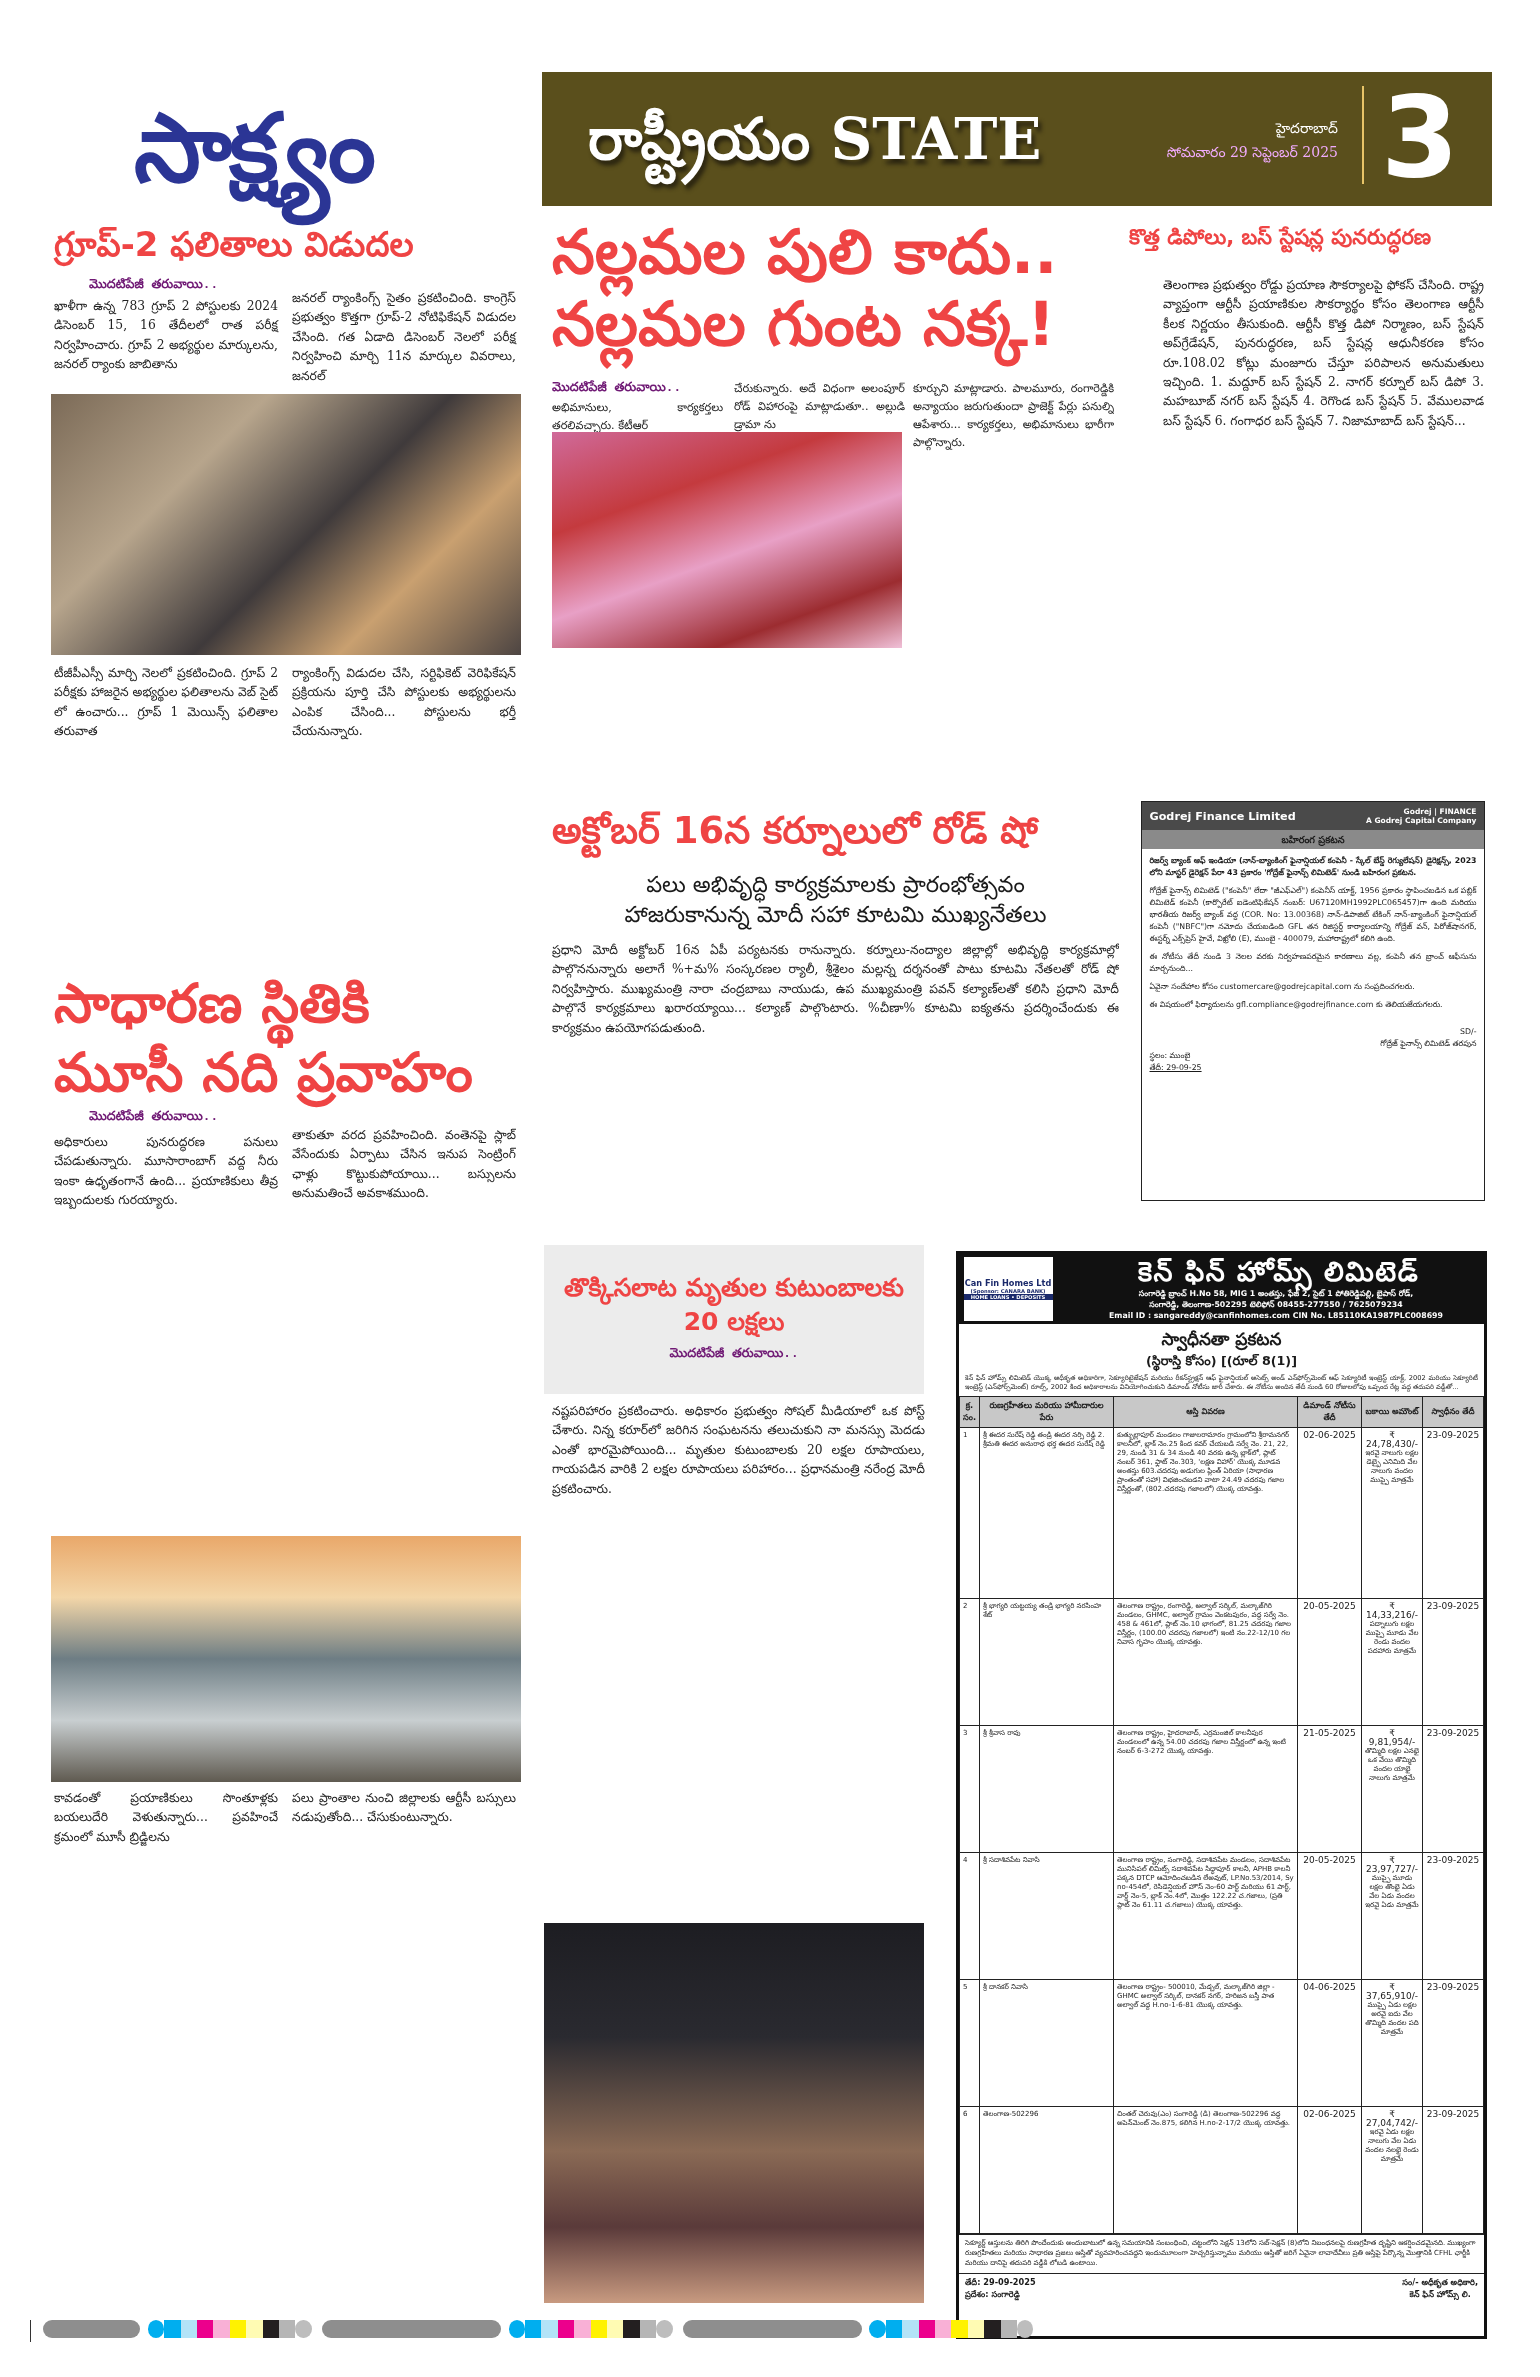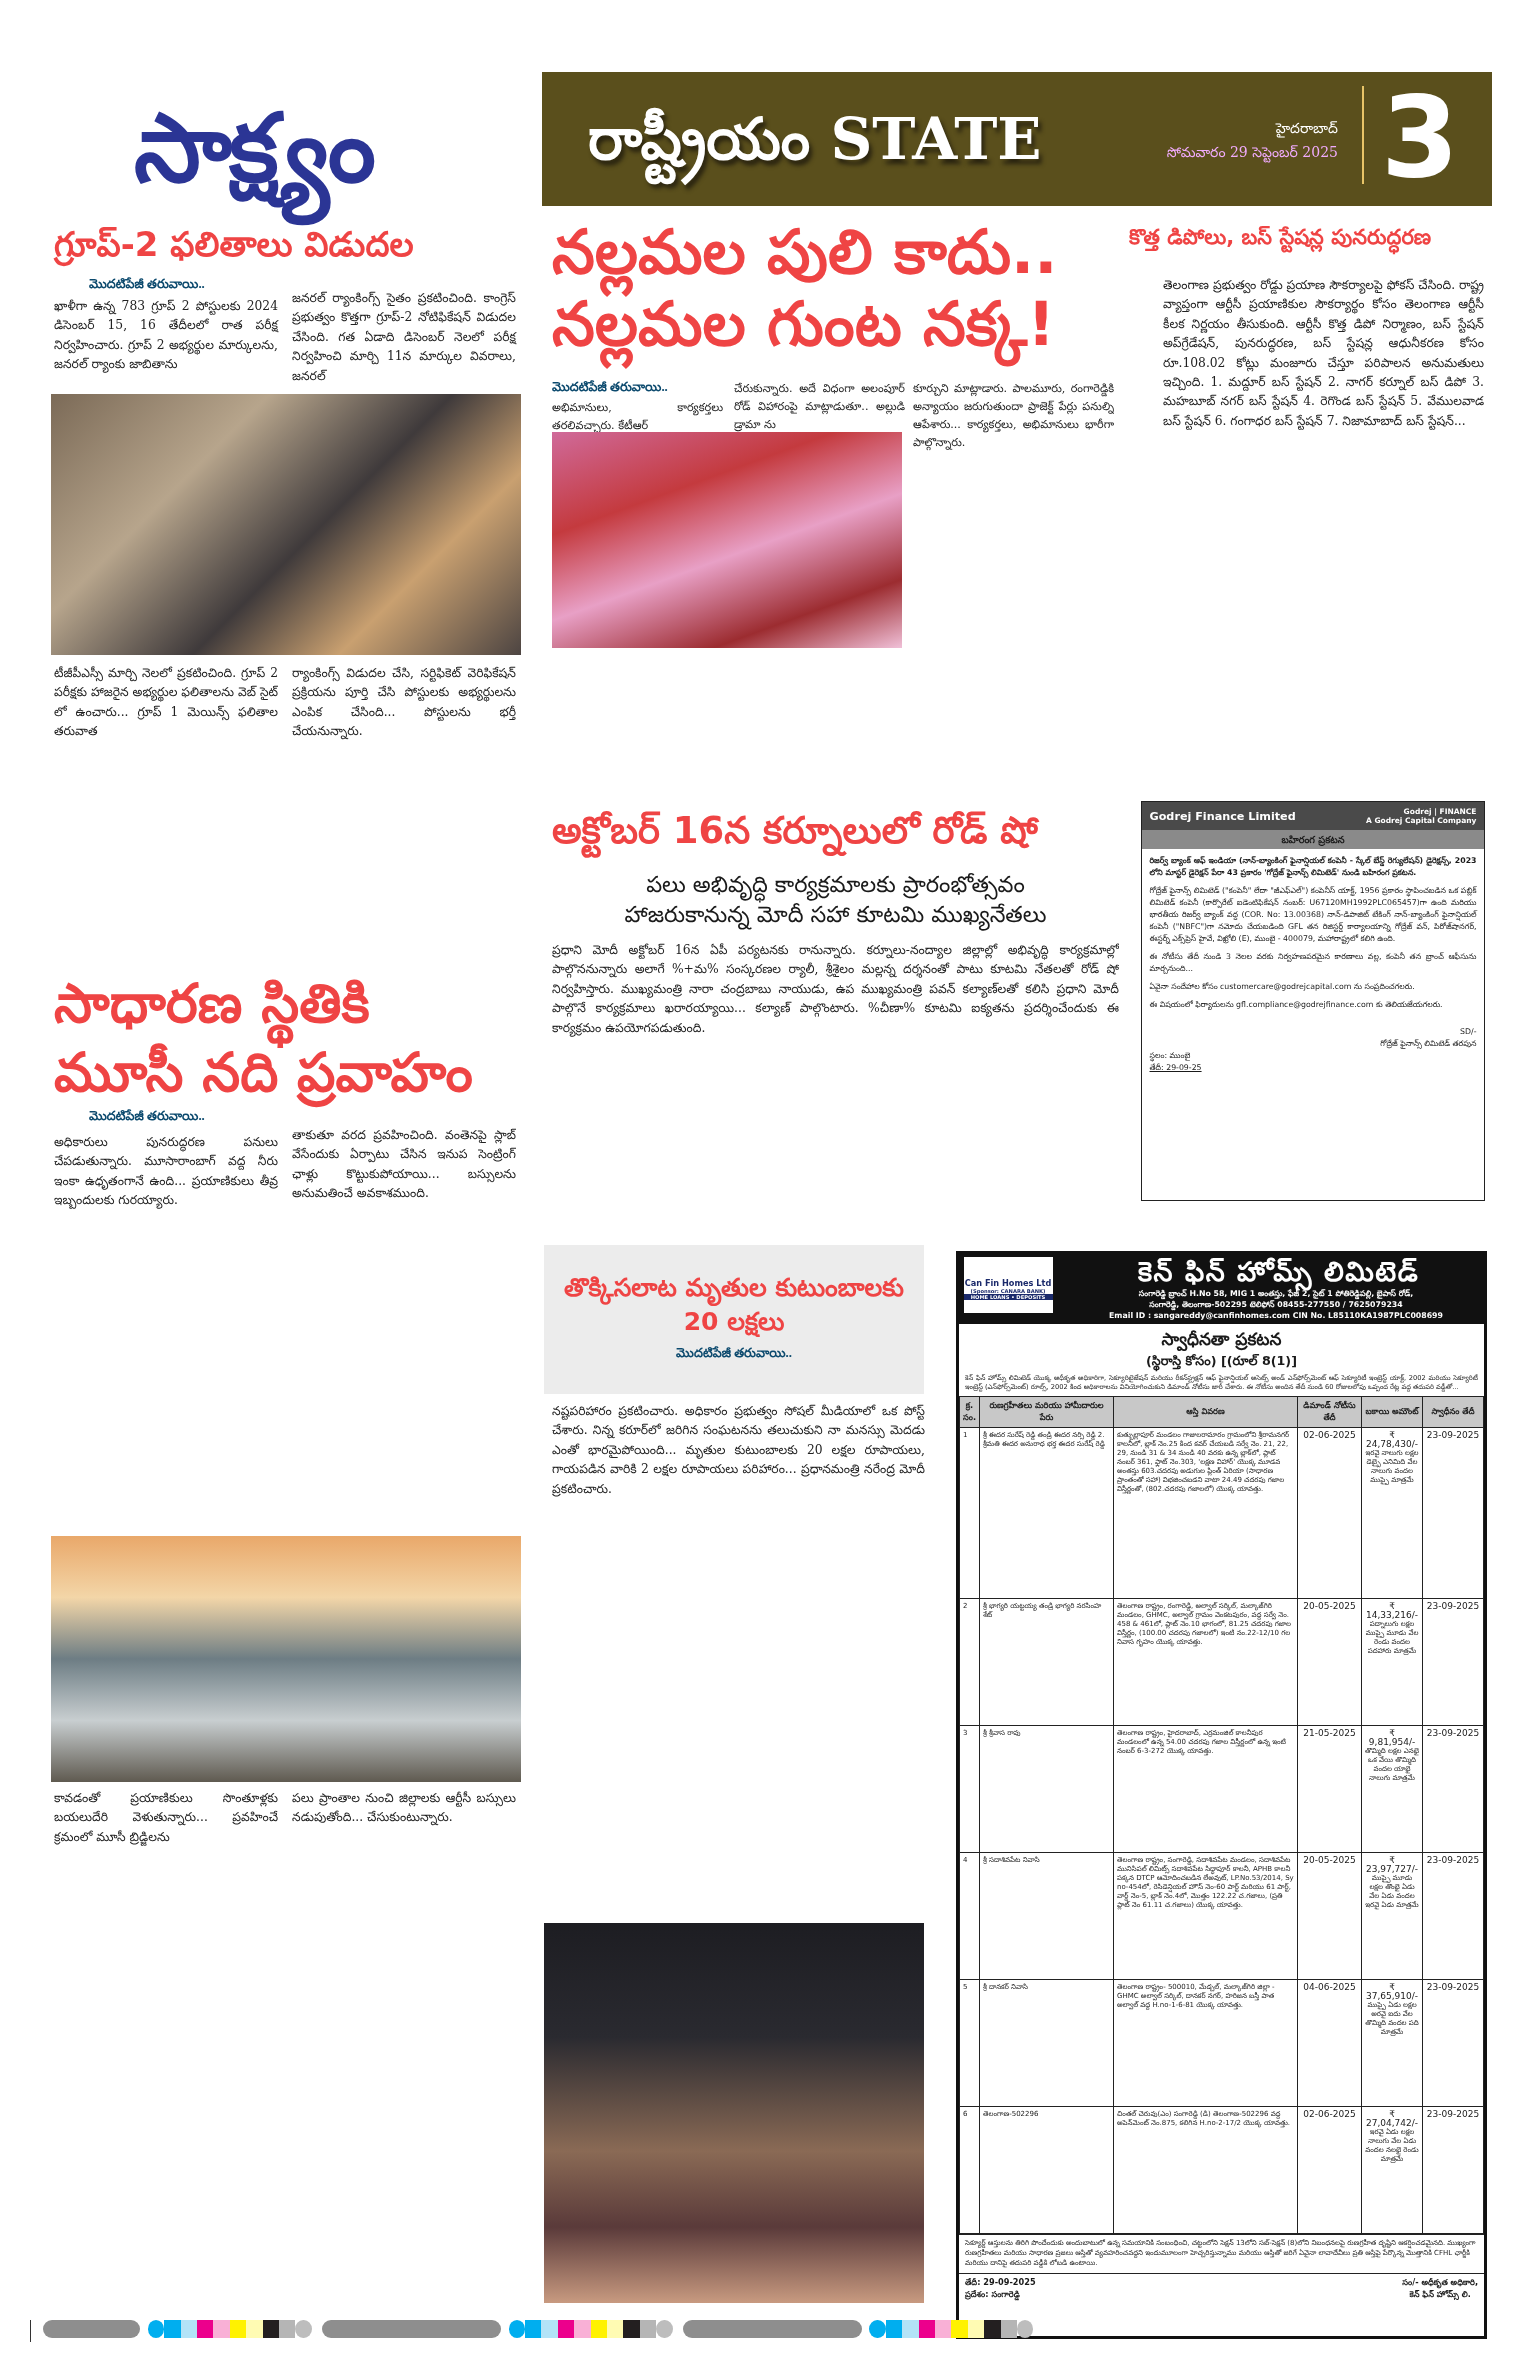--- a/index.html
+++ b/index.html
@@ -7,38 +7,38 @@
 .abs{position:absolute}
 .logo{left:134px;top:89px;width:365px;height:127px;color:#2b3595;font-family:"DejaVu Sans",sans-serif;font-weight:900;font-size:95px;line-height:119px;letter-spacing:-3px}
 .banner{left:542px;top:72px;width:950px;height:134px;background:#5a4f1c}
 .banner-title{left:46px;top:33px;color:#fff;font-size:58px;font-weight:bold;text-shadow:3px 4.5px 4.5px #2a2410;white-space:nowrap}
 .banner-city{right:154px;top:48px;color:#fff;font-size:14px;text-align:right}
 .banner-date{right:154px;top:72px;color:#f0abfc;font-size:14px;text-align:right;white-space:nowrap}
 .banner-rule{left:820px;top:14px;width:2.2px;height:98px;background:#e8c468}
 .banner-num{left:839px;top:6px;color:#fff;font-family:"DejaVu Sans",sans-serif;font-weight:900;font-size:112px;line-height:119px}
 h1,h2,h3{font-family:"DejaVu Sans",sans-serif;font-weight:900;color:#ef4444}
 .hl-a{left:54px;top:224px;font-size:34px;white-space:nowrap}
-.byline{font-family:Liberation Serif, serif;font-size:12.7px;font-weight:bold;color:#0c4a6e}
+.byline{font-family:Liberation Mono, monospace;font-size:12.7px;font-weight:bold;color:#701a75}
 .col{font-size:12.3px;line-height:19.4px;text-align:justify;color:#222}
 .photo{background:linear-gradient(135deg,#7b6a57,#b7a58c 30%,#3f3a3b 55%,#c9a070 75%,#4d4542);}
 .hl-b{left:552px;top:216px;font-size:61px;line-height:72px;width:567px}
 .hl-c{left:1129px;top:225px;font-size:21px;white-space:nowrap}
 .hl-d{left:54px;top:969px;font-size:54px;line-height:69px;width:462px}
 .hl-e{left:552px;top:809px;font-size:37px;white-space:nowrap}
 .sub-e{left:567px;top:869px;width:537px;text-align:center;font-family:"DejaVu Sans",sans-serif;font-size:22.4px;line-height:30px}
 .boxgray{left:544px;top:1245px;width:380px;height:149px;background:#ececec}
 .hl-f{left:544px;top:1271px;width:380px;text-align:center;font-size:25px;line-height:34px}
 .godrej{left:1141px;top:801px;width:344px;height:400px;border:1.5px solid #222;font-family:"DejaVu Sans",sans-serif}
 .godrej-head{height:28px;background:#4a4a4a;color:#fff;font-size:11.2px;font-weight:bold;padding:7.5px 7.5px}
 .godrej-brand{position:absolute;right:7.5px;top:4.5px;color:#fff;font-size:7.5px;text-align:right}
 .godrej-sub{height:19.4px;background:#8a8a8a;text-align:center;font-size:9.7px;font-weight:bold;line-height:19.4px}
 .godrej-body{padding:6px 7.5px;font-size:7.8px;line-height:12px;text-align:justify}
 .canfin{left:956px;top:1251px;width:531px;height:1088px;border:3px solid #111;font-family:"DejaVu Sans",sans-serif}
 .canfin-head{height:70px;background:#111;color:#fff;position:relative}
-.canfin-logo{position:absolute;left:4.5px;top:3px;width:89px;height:56px;background:#fff;color:#1b2a6b;font-size:8.2px;text-align:center;padding-top:21px;font-weight:bold}
+.canfin-logo{position:absolute;left:4.5px;top:3px;width:89px;height:64px;background:#fff;color:#1b2a6b;font-size:8.2px;text-align:center;padding-top:21px;font-weight:bold}
 .canfin-title{position:absolute;left:179px;top:1.5px;font-size:27px;font-weight:900;letter-spacing:1.5px}
 .canfin-addr{position:absolute;left:112px;top:34px;width:410px;text-align:center;font-size:7.8px;line-height:11.2px;font-weight:bold}
 .canfin-notice{text-align:center;font-size:17px;font-weight:900;margin-top:4.5px}
 .canfin-rule{text-align:center;font-size:12.7px;font-weight:bold}
 .canfin-intro{padding:3px 6px;font-size:6.7px;line-height:9.7px;text-align:justify}
 table.ct{width:100%;border-collapse:collapse;font-size:7px}
 table.ct th{background:#c8c8c8;border:0.7px solid #222;padding:3px;font-size:8.2px}
 table.ct td{border:0.7px solid #222;padding:3px;vertical-align:top;line-height:9px}
 .amt{text-align:center}
 .canfin-foot{padding:4.5px 6px;font-size:7px;line-height:9.7px;border-top:0.7px solid #222}

